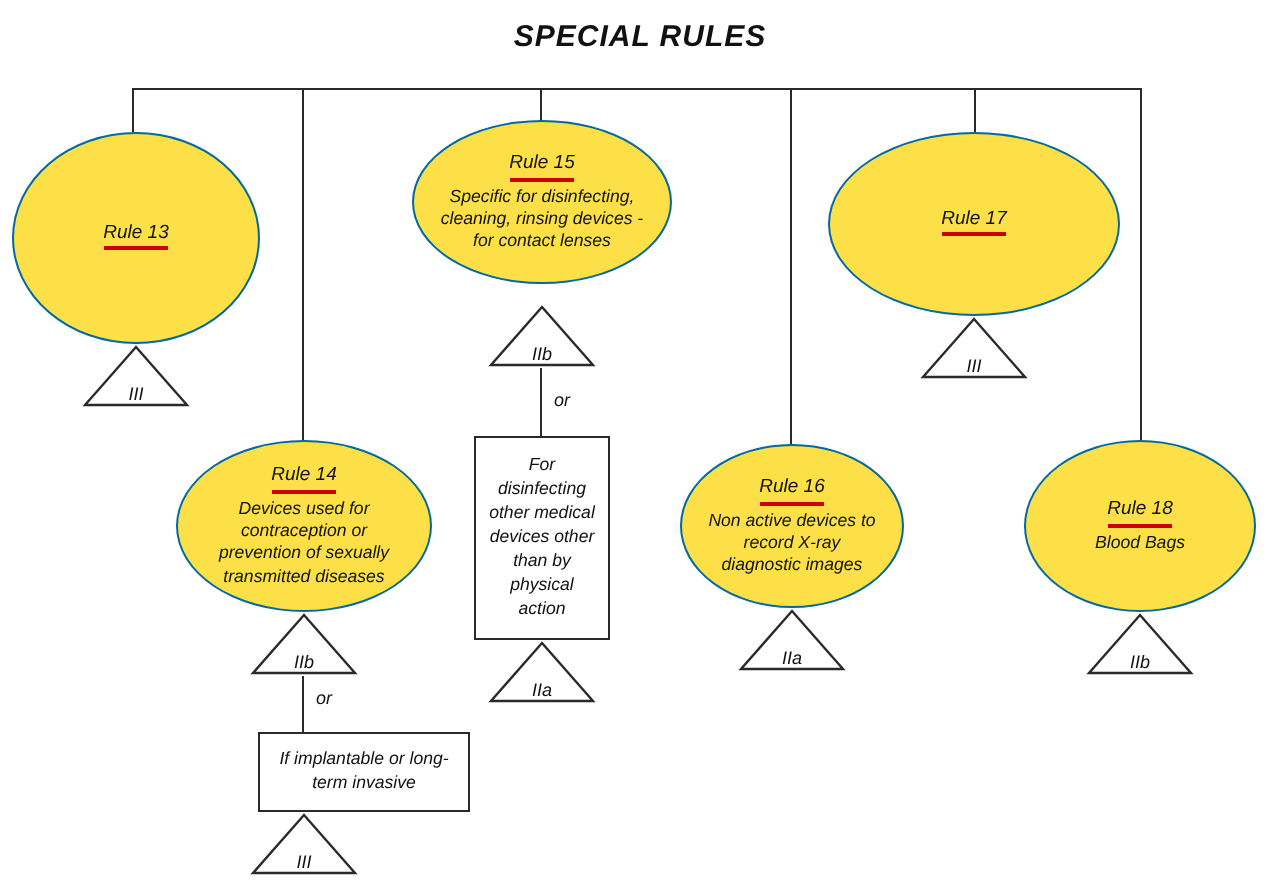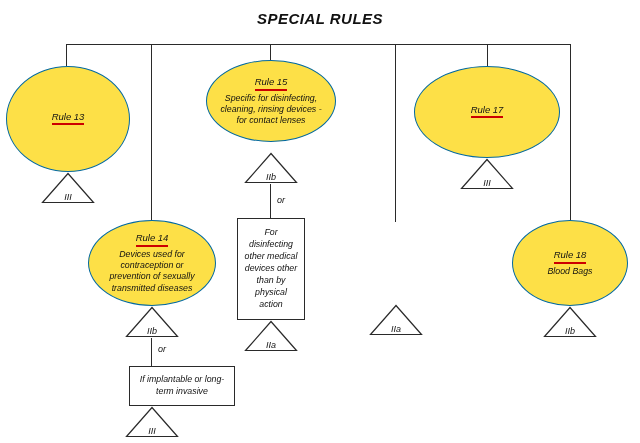--- a/index.html
+++ b/index.html
@@ -106,20 +106,24 @@
   </div>
   <span class="or-label" style="left:158px;top:344px;">or</span>
   <div class="rect-node" style="left:99px;top:366px;width:106px;height:40px;margin-left:30px;">If implantable or long-term invasive</div>
   <div class="triangle" style="left:125px;top:406px;">
     <svg width="54" height="32" viewBox="0 0 54 32">
         <polygon points="27,1.5 52.5,30.5 1.5,30.5"></polygon>
       </svg>
     <span class="tri-label">III</span>
   </div>
 
+  <div class="ellipse" style="left:340px;top:222px;width:112px;height:82px;">
+    <span class="rule-name">Rule 16</span>
+    <span class="rule-desc">Non active devices to record X-ray diagnostic images</span>
+  </div>
   <div class="triangle" style="left:369px;top:304px;">
     <svg width="54" height="32" viewBox="0 0 54 32">
         <polygon points="27,1.5 52.5,30.5 1.5,30.5"></polygon>
       </svg>
     <span class="tri-label">IIa</span>
   </div>
 
   <div class="ellipse" style="left:512px;top:220px;width:116px;height:86px;">
     <span class="rule-name">Rule 18</span>
     <span class="rule-desc">Blood Bags</span>

